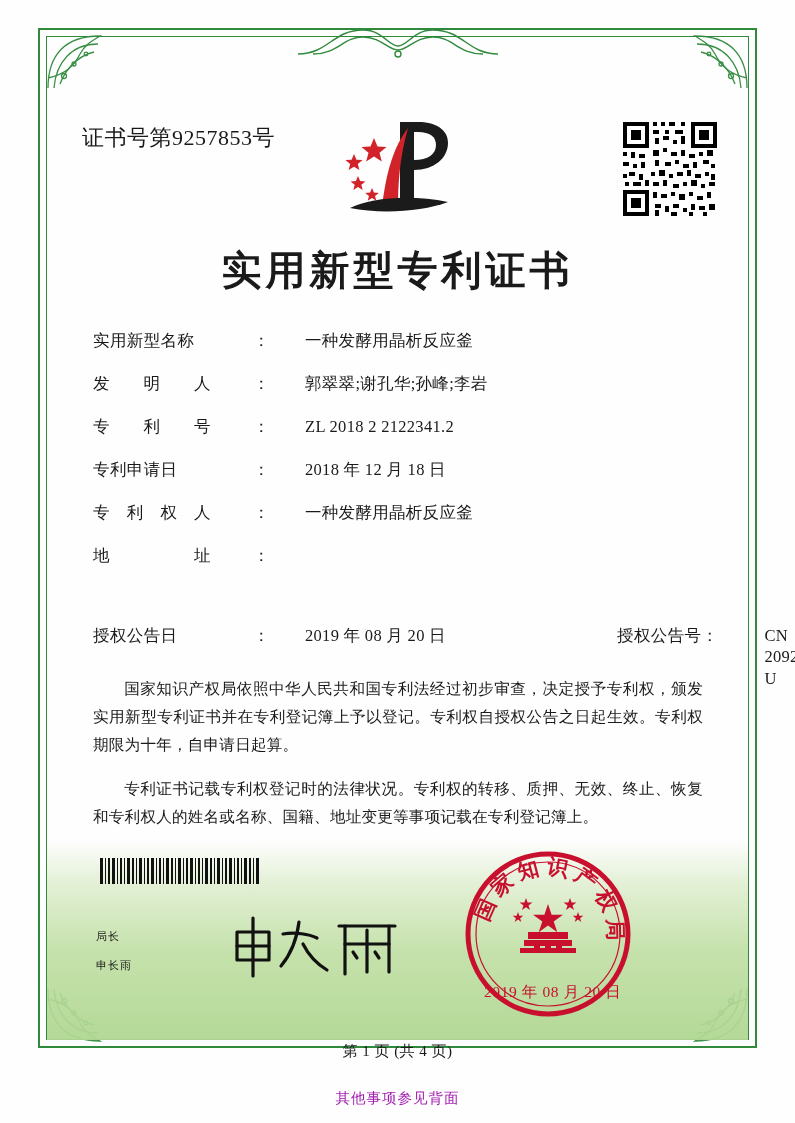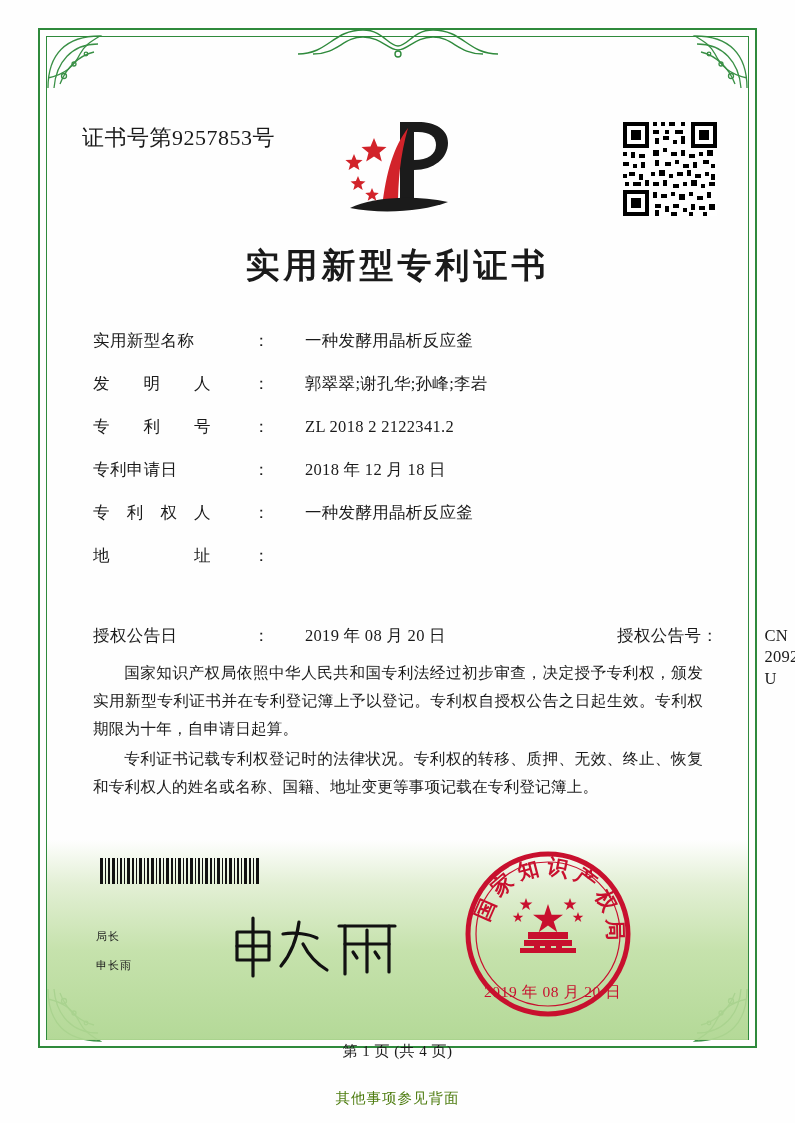--- a/index.html
+++ b/index.html
@@ -107,21 +107,21 @@
     height: 94px;
   }
 
   
   .main-title {
     position: absolute;
     left: 0;
     right: 0;
     top: 243px;
     text-align: center;
-    font-size: 34px;
+    font-size: 40px;
     font-weight: bold;
     letter-spacing: 4px;
     font-family: "DejaVu Serif", "Liberation Serif", serif;
   }
 
   
   .fields {
     position: absolute;
     left: 93px;
     top: 330px;
@@ -168,21 +168,21 @@
   .body-text {
     position: absolute;
     left: 93px;
     top: 659px;
     width: 610px;
     font-size: 15.6px;
     line-height: 28px;
     text-align: justify;
   }
   .body-text p {
-    margin: 0 0 2px 0;
+    margin: 16px 0 2px 0;
     text-indent: 2em;
     letter-spacing: 0.2px;
   }
 
   
   .barcode {
     position: absolute;
     left: 100px;
     top: 858px;
     width: 160px;
@@ -236,21 +236,21 @@
     letter-spacing: 0.5px;
   }
   .footer-note {
     position: absolute;
     left: 0;
     right: 0;
     top: 1089px;
     text-align: center;
     font-size: 14.5px;
     letter-spacing: 1px;
-    color: #4d7c0f;
+    color: #a21caf;
   }
 </style>
 </head>
 <body>
 
 <div class="page">
 
   <div class="cert-border-outer"></div>
   <div class="cert-border-inner"></div>
 

